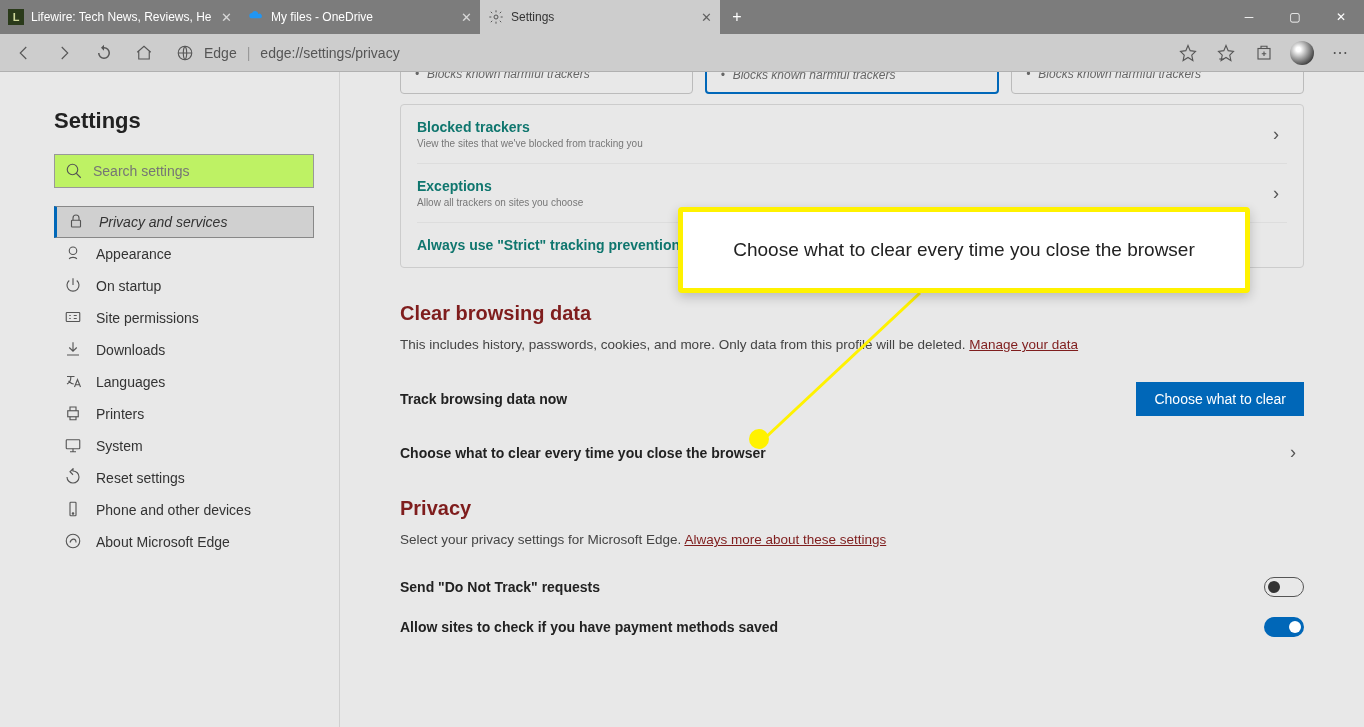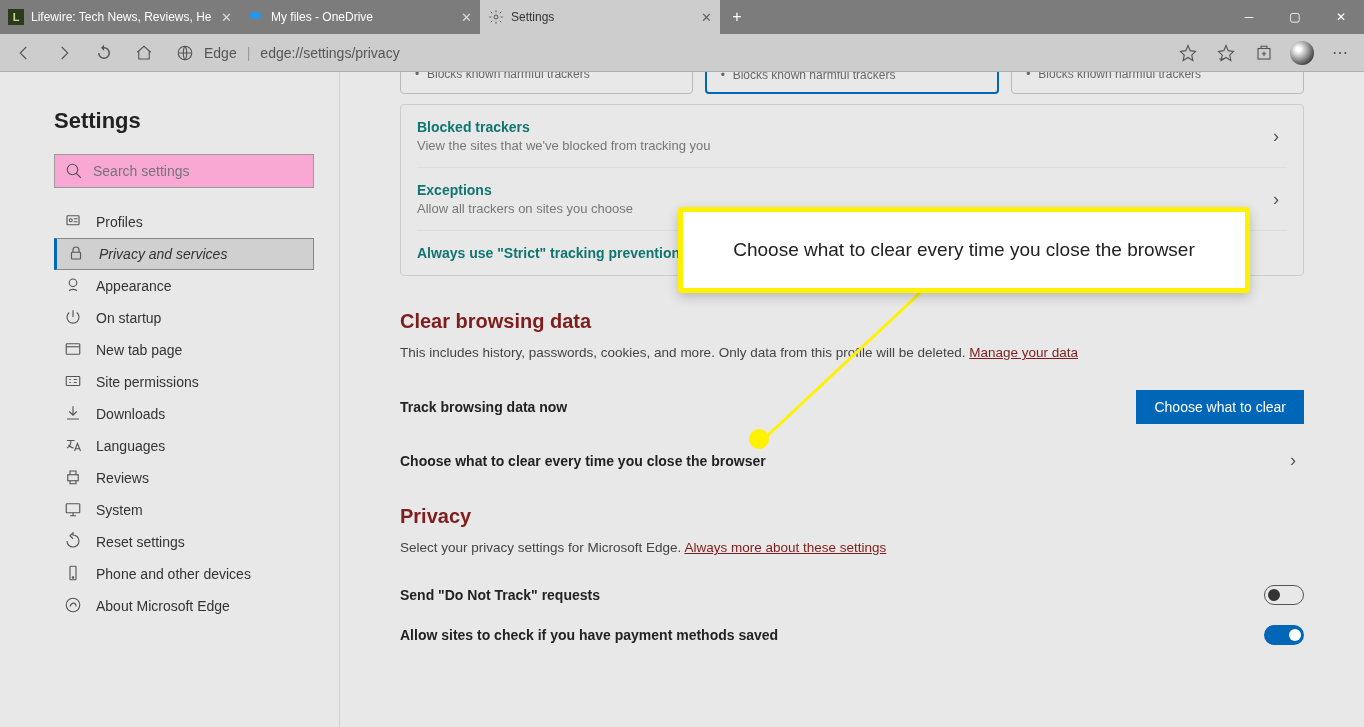--- a/index.html
+++ b/index.html
@@ -21,37 +21,37 @@
 .tbtn.disabled { color:#aaa; }
 .addr { flex:1; height:30px; background:#cdcdcd; border:none; display:flex; align-items:center; padding:0 10px; font-size:14px; color:#555; gap:10px; }
 .addr .sep { color:#999; }
 .right-icons { display:flex; gap:2px; }
 .avatar { width:24px; height:24px; border-radius:50%; background:radial-gradient(circle at 35% 35%, #fff 10%, #333 80%); }
 
 
 .page { position:absolute; top:72px; left:0; right:0; bottom:0; background:#e8e8e8; display:flex; }
 .sidebar { width:340px; padding:36px 0 0 54px; border-right:1px solid #d0d0d0; }
 .sidebar h1 { font-size:22px; font-weight:600; color:#222; margin-bottom:20px; }
-.search { width:260px; height:34px; border:1px solid #999; background:#f9a8d4; display:flex; align-items:center; padding:0 10px; gap:10px; margin-bottom:18px; }
+.search { width:260px; height:34px; border:1px solid #999; background:#bef264; display:flex; align-items:center; padding:0 10px; gap:10px; margin-bottom:18px; }
 .search input { border:none; background:transparent; outline:none; font-size:14px; color:#555; flex:1; }
 .navitem { width:260px; height:32px; display:flex; align-items:center; gap:14px; padding:0 10px; font-size:14px; color:#333; cursor:pointer; }
 .navitem.active { background:#d0d0d0; border:1px solid #888; border-left:3px solid #0067b8;font-style:italic; }
 .navitem .ico { width:18px; text-align:center; color:#555; font-size:15px; }
 
 .main { flex:1; padding:0 60px 40px 60px; overflow:hidden; position:relative; }
-.card-row { display:flex; gap:12px; margin-top:-12px; }
+.card-row { display:flex; gap:12px; margin-top:-12px;font-style:italic; }
 .card { flex:1; border:1px solid #bbb; border-radius:4px; padding:6px 14px 10px; font-size:12px; color:#666; }
 .card.sel { border:2px solid #0067b8; }
 .card li { list-style:none; position:relative; padding-left:12px; }
 .card li:before { content:"•"; position:absolute; left:0; }
 
 .row { display:flex; align-items:center; padding:14px 0; }
 .row .txt { flex:1; }
 .row .ttl { font-size:14px; font-weight:600; color:#0f766e; }
-.row .sub { font-size:13px; color:#777; margin-top:3px; }
+.row .sub { font-size:10px; color:#777; margin-top:3px; }
 .chev { font-size:18px; color:#555; padding:0 8px; }
 .section-box { border:1px solid #ccc; border-radius:4px; padding:0 16px; background:#e8e8e8; }
 .section-box .row + .row { border-top:1px solid #ddd; }
 
 h2 { font-size:20px; font-weight:600; color:#7f1d1d; margin-top:34px; }
 .desc { font-size:13.5px; color:#444; margin-top:12px; }
 .desc a { color:#7f1d1d; }
 .action-row { display:flex; align-items:center; margin-top:30px; }
 .action-row .ttl { font-size:14px; font-weight:600; color:#222; flex:1; }
 .btn-primary { background:#0067b8; color:#fff; border:none; padding:9px 18px; font-size:14px; cursor:pointer; }
@@ -166,28 +166,20 @@
 <div class="page">
   <div class="sidebar">
     <h1>Settings</h1>
     <div class="search">
       <svg class="ic" viewBox="0 0 24 24">
           <circle cx="10" cy="10" r="7"></circle>
           <path d="M21 21l-6-6"></path>
         </svg>
       <input placeholder="Search settings" style="">
     </div>
-    <div class="navitem">
-        <span class="ico"><svg class="ic" viewBox="0 0 24 24">
-            <rect x="4" y="5" width="16" height="12" rx="1"></rect>
-            <circle cx="9" cy="11" r="2"></circle>
-            <path d="M13 9h5M13 13h5"></path>
-          </svg></span>
-        <span>Profiles</span>
-      </div>
     <div class="navitem active">
         <span class="ico"><svg class="ic" viewBox="0 0 24 24">
             <rect x="6" y="11" width="12" height="9" rx="1"></rect>
             <path d="M8 11V8a4 4 0 018 0v3"></path>
           </svg></span>
         <span>Privacy and services</span>
       </div>
     <div class="navitem">
         <span class="ico"><svg class="ic" viewBox="0 0 24 24">
             <circle cx="12" cy="9" r="5"></circle>
@@ -196,27 +188,20 @@
         <span>Appearance</span>
       </div>
     <div class="navitem">
         <span class="ico"><svg class="ic" viewBox="0 0 24 24">
             <path d="M12 3v9M7 6a8 8 0 1010 0"></path>
           </svg></span>
         <span>On startup</span>
       </div>
     <div class="navitem">
         <span class="ico"><svg class="ic" viewBox="0 0 24 24">
-            <rect x="3" y="5" width="18" height="14" rx="1"></rect>
-            <path d="M3 9h18"></path>
-          </svg></span>
-        <span>New tab page</span>
-      </div>
-    <div class="navitem">
-        <span class="ico"><svg class="ic" viewBox="0 0 24 24">
             <rect x="3" y="6" width="18" height="12" rx="1"></rect>
             <path d="M7 10h2M7 14h2M13 10h4M13 14h4"></path>
           </svg></span>
         <span>Site permissions</span>
       </div>
     <div class="navitem">
         <span class="ico"><svg class="ic" viewBox="0 0 24 24">
             <path d="M12 3v12M7 10l5 5 5-5M4 20h16"></path>
           </svg></span>
         <span>Downloads</span>
@@ -225,21 +210,21 @@
         <span class="ico"><svg class="ic" viewBox="0 0 24 24">
             <path d="M4 6h10M9 6v2c0 4-3 7-5 8M6 12c2 2 5 4 7 4M14 20l4-10 4 10M15.5 17h5"></path>
           </svg></span>
         <span>Languages</span>
       </div>
     <div class="navitem">
         <span class="ico"><svg class="ic" viewBox="0 0 24 24">
             <rect x="5" y="9" width="14" height="8"></rect>
             <path d="M8 9V4h8v5M8 17v4h8v-4"></path>
           </svg></span>
-        <span>Reviews</span>
+        <span>Printers</span>
       </div>
     <div class="navitem">
         <span class="ico"><svg class="ic" viewBox="0 0 24 24">
             <rect x="3" y="5" width="18" height="12" rx="1"></rect>
             <path d="M8 21h8M12 17v4"></path>
           </svg></span>
         <span>System</span>
       </div>
     <div class="navitem">
         <span class="ico"><svg class="ic" viewBox="0 0 24 24">

